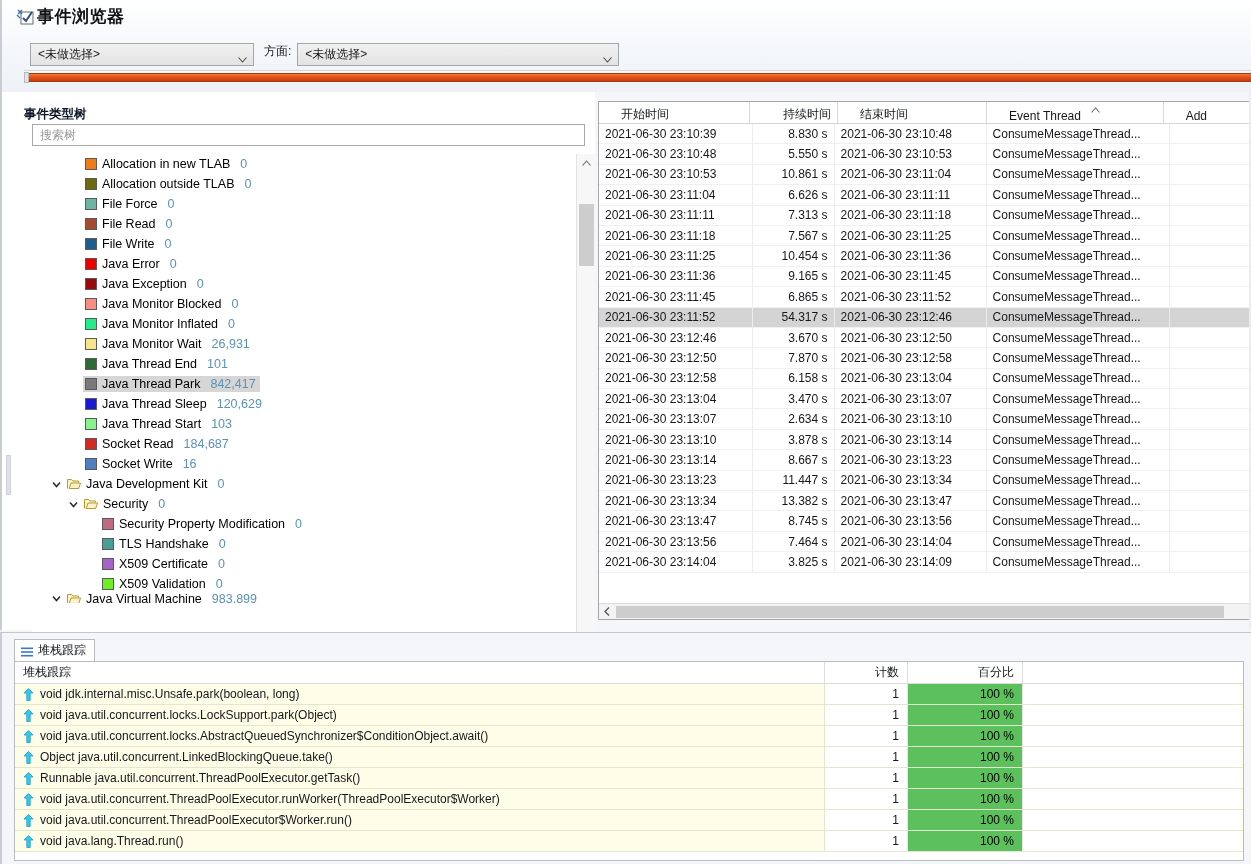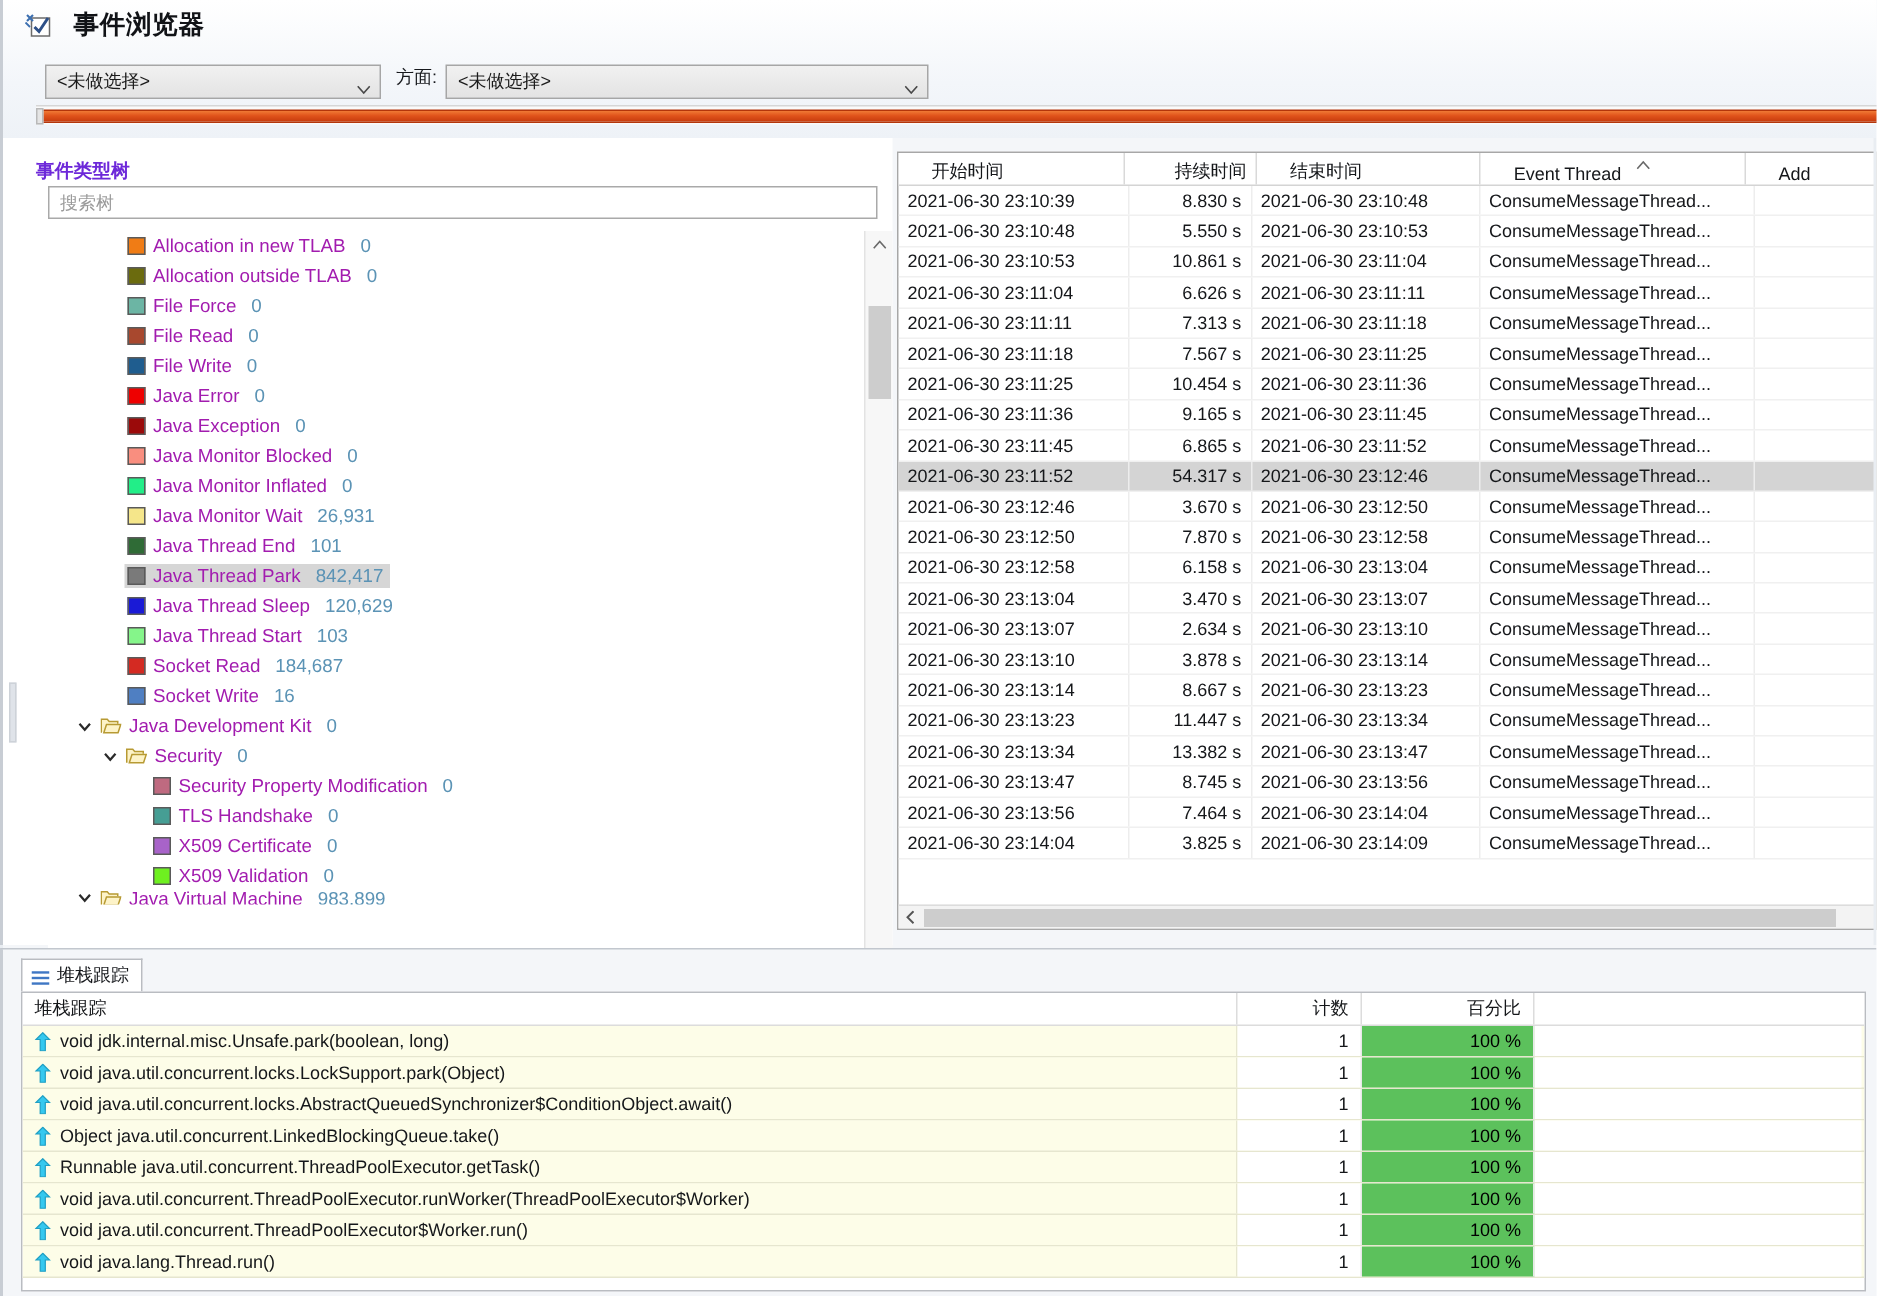--- a/index.html
+++ b/index.html
@@ -17,21 +17,21 @@
   }
 
   
   .header-area {
     position: absolute; left: 0; top: 0; width: 1251px; height: 92px;
     background: linear-gradient(to bottom, #ffffff 0%, #f3f6fa 60%, #eef2f7 100%);
     border-left: 2px solid #c8cdd4;
   }
   .title-row {
     position: absolute; left: 14px; top: 5px;
-    display: flex; align-items: center; gap: 14px;
+    display: flex; align-items: center; gap: 2px;
   }
   .title-icon {
     width: 19px; height: 19px; position: relative; flex: none;
   }
   .title-text {
     font-size: 17px; font-weight: bold; color: #111317;
     letter-spacing: 0.5px;
   }
   .combo-row {
     position: absolute; left: 28px; top: 43px;
@@ -75,21 +75,21 @@
   }
 
   
   .tree-panel {
     position: absolute; left: 0; top: 92px; width: 595px; height: 538px;
     background: #ffffff;
     border-left: 2px solid #c8cdd4;
   }
   .tree-panel-title {
     position: absolute; left: 22px; top: 14px;
-    font-size: 12.5px; font-weight: bold; color: #6d28d9;
+    font-size: 12.5px; font-weight: bold; color: #0f172a;
   }
   .tree-search {
     position: absolute; left: 30px; top: 32px;
     width: 553px; height: 22px;
     border: 1px solid #a9a9a9; background: #ffffff;
     display: flex; align-items: center; padding-left: 7px;
     font-size: 12px; color: #9a9a9a;
   }
   .tree-scroll-region {
     position: absolute; left: 30px; top: 62px;
@@ -119,21 +119,21 @@
     width: 11px; height: 11px; flex: none; display: inline-block;
   }
   .tw-folder {
     width: 14px; height: 12px; flex: none; display: inline-block;
   }
   .tw-swatch {
     width: 12px; height: 12px; flex: none;
     border: 1px solid #5a5a5a;
     display: inline-block;
   }
-  .tree-label { color: #a21caf; }
+  .tree-label { color: #000000; }
   .tree-count { color: #5b93b5; margin-left: 5px; }
   .tree-clip-row { overflow: hidden; height: 9px; }
 
   .tree-vscroll {
     position: absolute; right: 0; top: 62px; width: 19px; height: 548px;
     background: #f7f7f7; border-left: 1px solid #e3e3e3;
   }
   .tvs-btn {
     position: absolute; left: 0; width: 19px; height: 18px;
     display: flex; align-items: center; justify-content: center;

